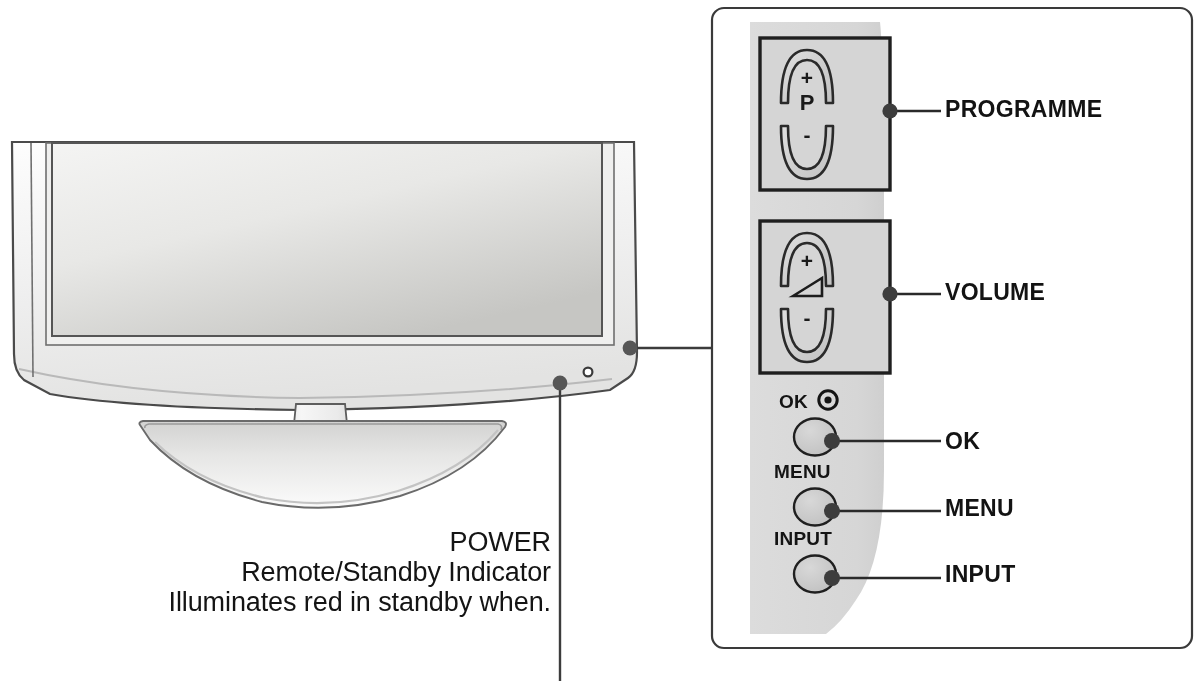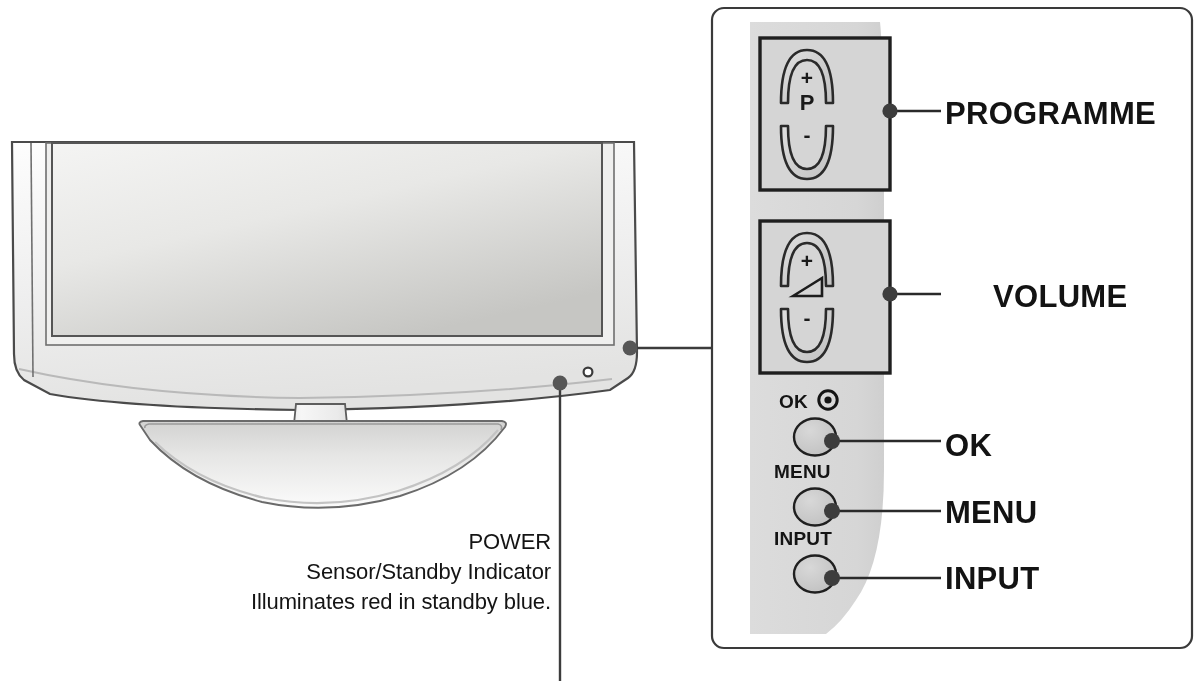--- a/index.html
+++ b/index.html
@@ -26,40 +26,40 @@
     height: 692px;
   }
 
   
   #caption {
     position: absolute;
     left: 0px;
     top: 527px;
     width: 551px;
     text-align: right;
-    font-size: 22px;
+    font-size: 27px;
     line-height: 30.2px;
     color: #141414;
     font-family: "Liberation Sans", sans-serif;
     letter-spacing: -0.1px;
   }
   #caption div { white-space: nowrap; }
 
   
   .callout-label {
     position: absolute;
     font-weight: bold;
     color: #131313;
-    font-size: 31px;
+    font-size: 23px;
     letter-spacing: 0.3px;
     white-space: nowrap;
     font-family: "Liberation Sans", sans-serif;
   }
   #lbl-programme { left: 945px; top: 96px; }
-  #lbl-volume    { left: 993px; top: 279px; }
+  #lbl-volume    { left: 945px; top: 279px; }
   #lbl-ok        { left: 945px; top: 428px; }
   #lbl-menu      { left: 945px; top: 495px; }
   #lbl-input     { left: 945px; top: 561px; }
 
   
   .panel-cap {
     position: absolute;
     font-weight: bold;
     color: #141414;
     font-size: 19px;
@@ -281,17 +281,17 @@
   <div class="panel-cap" id="cap-input">INPUT</div>
 
   <div class="callout-label" id="lbl-programme">PROGRAMME</div>
   <div class="callout-label" id="lbl-volume">VOLUME</div>
   <div class="callout-label" id="lbl-ok">OK</div>
   <div class="callout-label" id="lbl-menu">MENU</div>
   <div class="callout-label" id="lbl-input">INPUT</div>
 
   <div id="caption">
     <div>POWER</div>
-    <div>Sensor/Standby Indicator</div>
-    <div>Illuminates red in standby blue.</div>
+    <div>Remote/Standby Indicator</div>
+    <div>Illuminates red in standby when.</div>
   </div>
 
 </div>
 
 </body></html>

